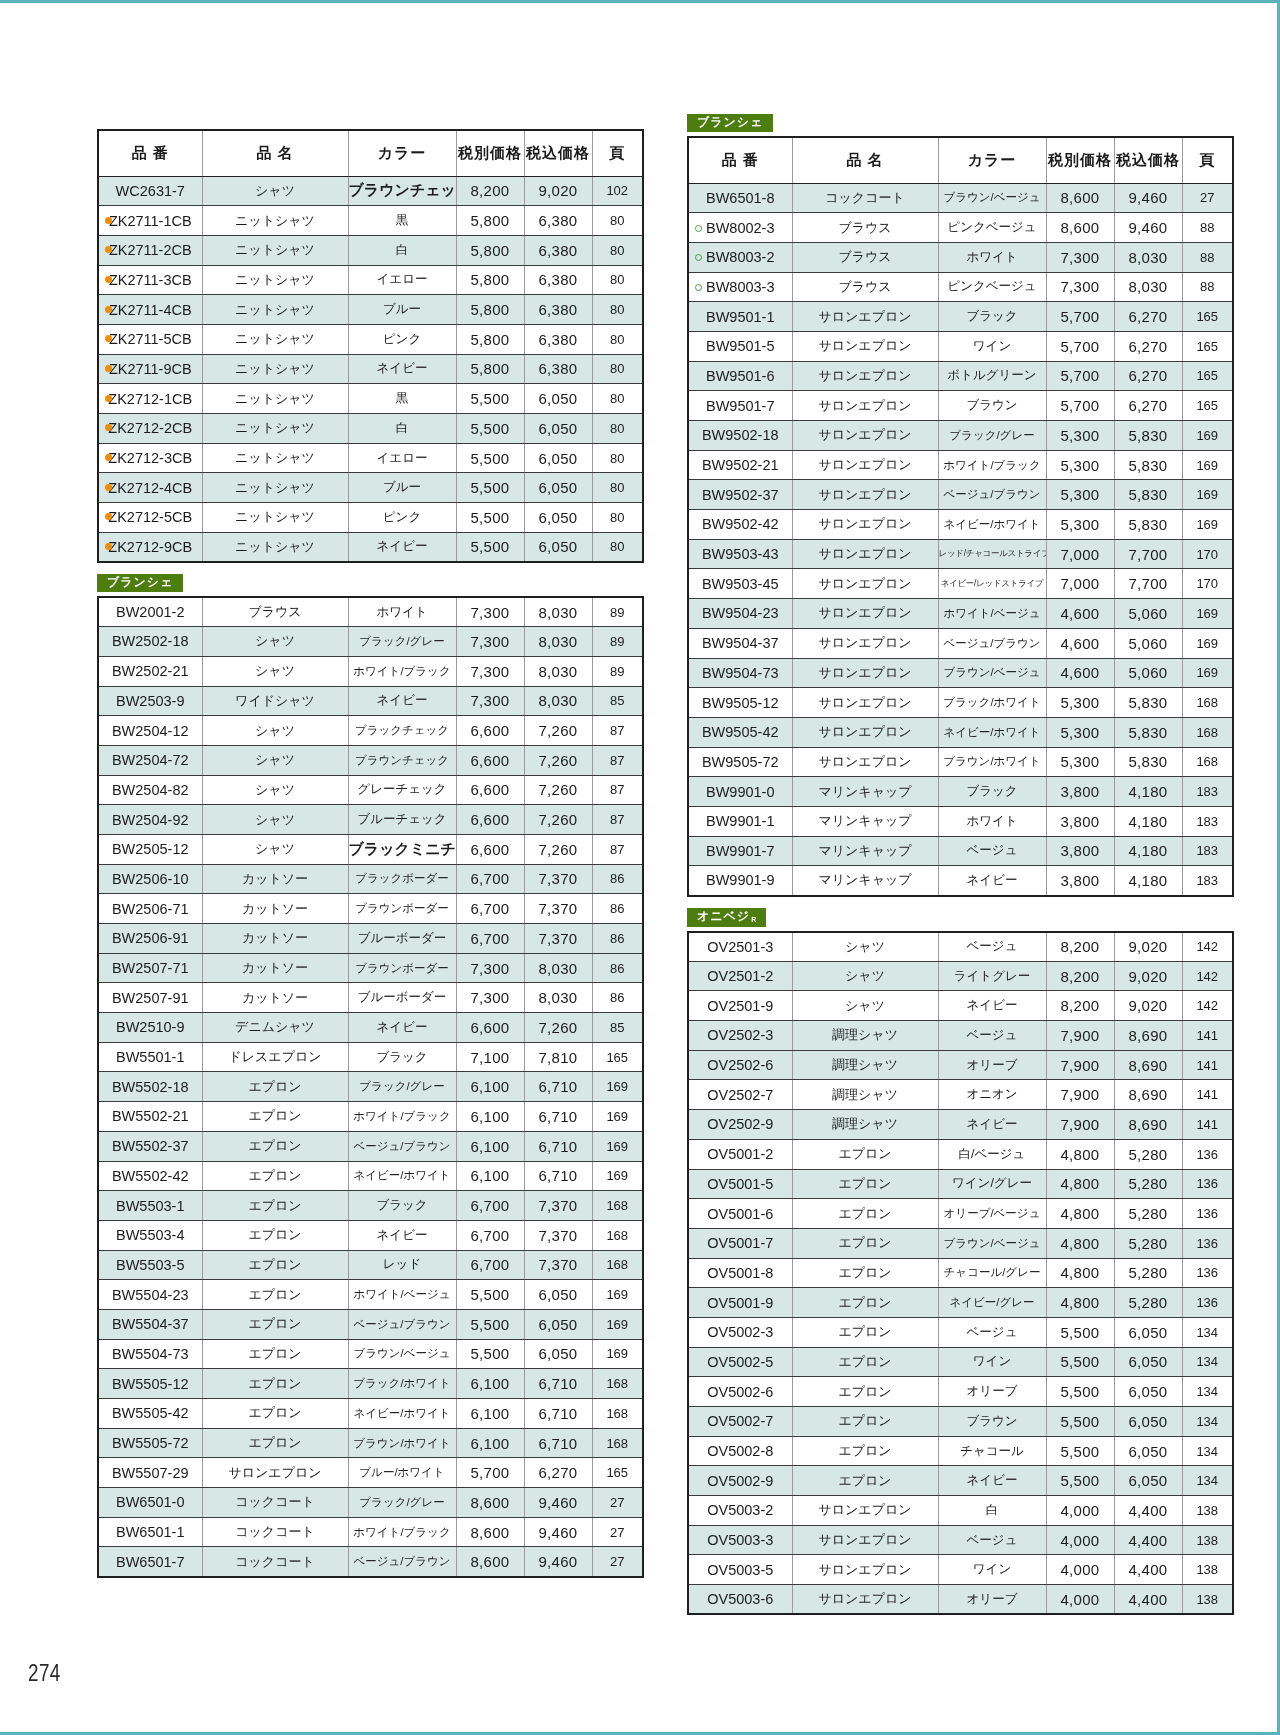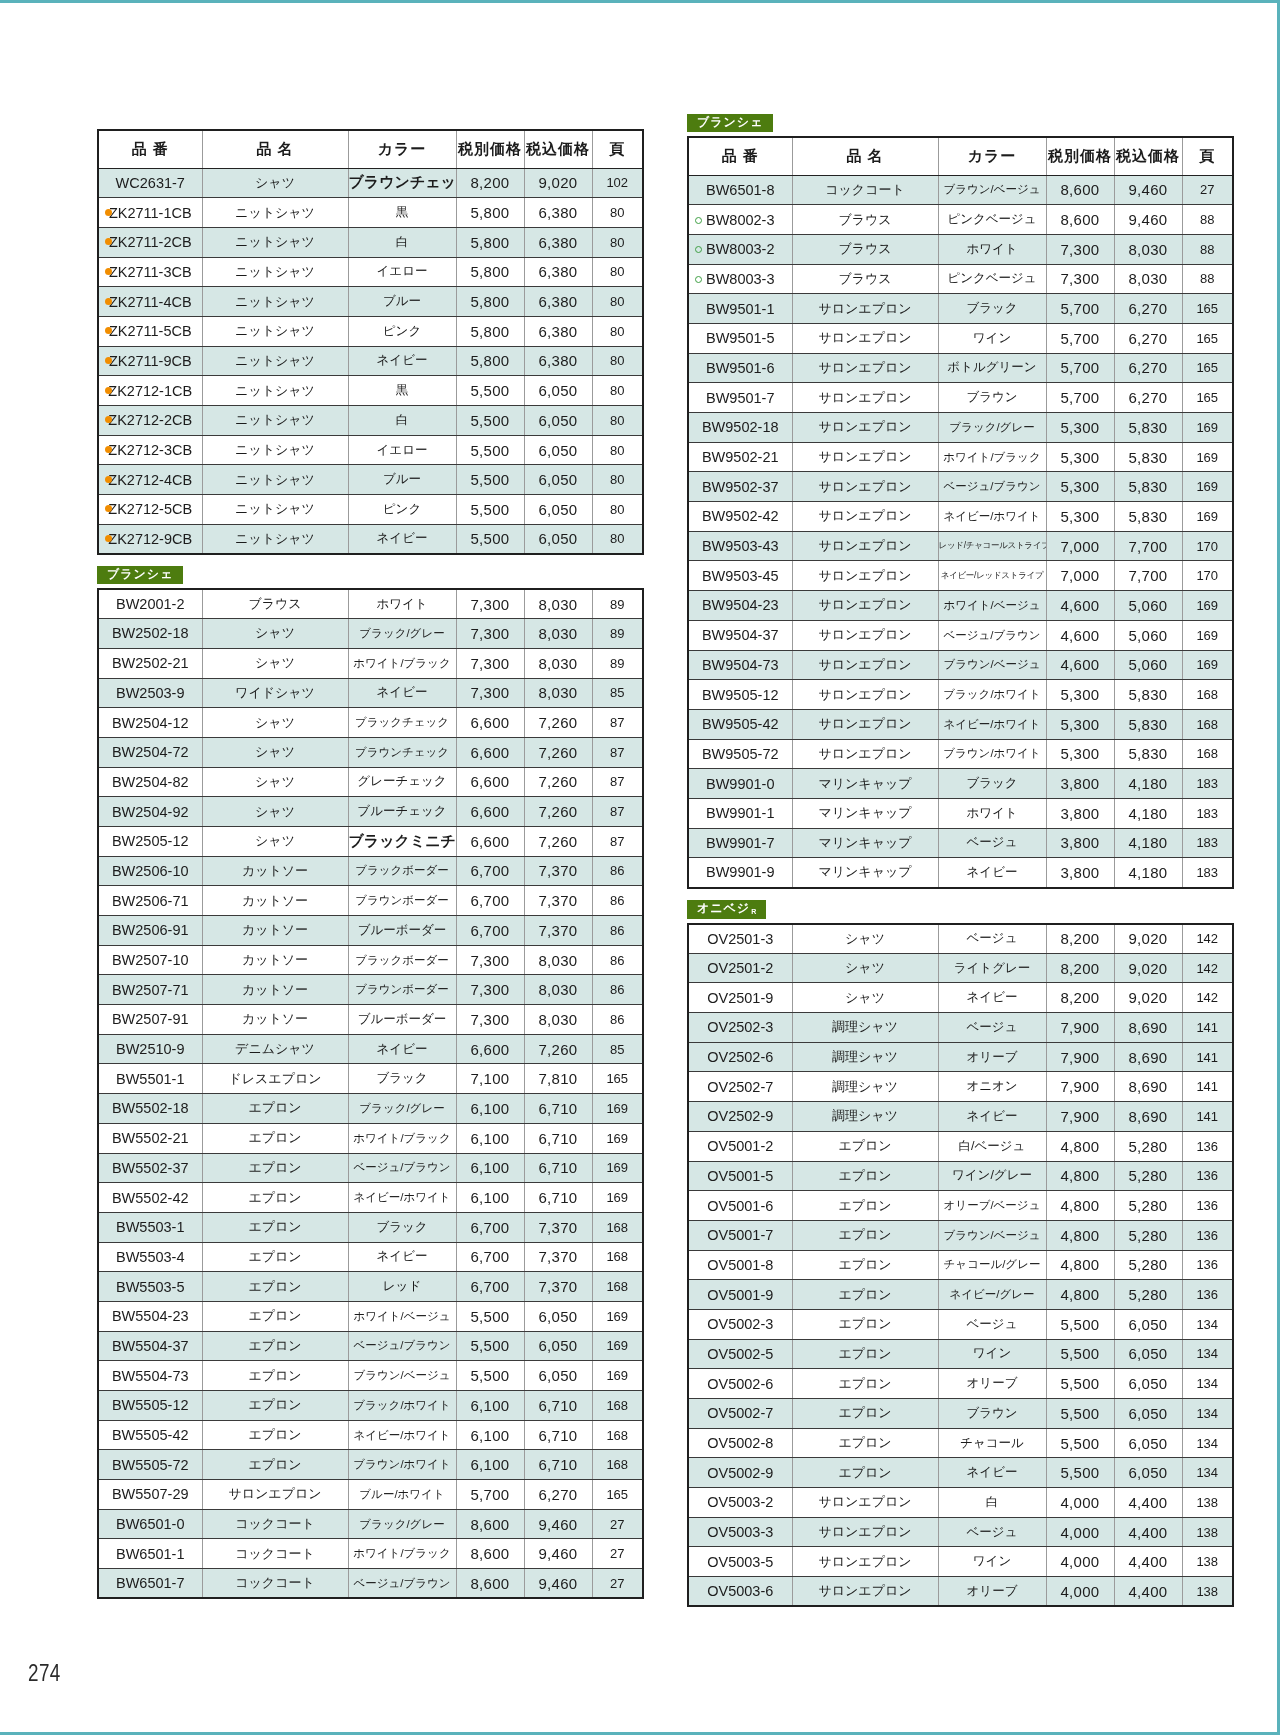--- a/index.html
+++ b/index.html
@@ -25,21 +25,21 @@
   .tag-sub{font-size:7px;letter-spacing:0;vertical-align:baseline;position:relative;top:2px;margin-left:1px;}
 
   table{border-collapse:collapse;table-layout:fixed;width:545px;background:#fff;}
   th,td{
     border-left:1px solid #9b9b9b;border-right:1px solid #9b9b9b;
     border-top:1px solid #3a3a3a;border-bottom:1px solid #3a3a3a;
     padding:0;text-align:center;vertical-align:middle;
     overflow:hidden;white-space:nowrap;
   }
   table{border:2px solid #1f1f1f;}
-  thead tr{height:38px;border-radius:17px;}
+  thead tr{height:46px;border-radius:17px;}
   th{font-size:15px;font-weight:bold;background:#fff;border-bottom:1.5px solid #222;letter-spacing:1px;}
   tbody tr{height:29.7px;}
   tbody tr.shade td{background:#d6e7e5;}
   .c1{font-size:14.5px;position:relative;}
   .c2{font-size:13px;}
   .c3{font-size:12.5px;}
   .c4,.c5{font-size:15px;letter-spacing:0.3px;}
   .c6{font-size:13px;}
   .tight{font-size:11.5px;}
   .tight2{font-size:15px;font-weight:bold;}
@@ -285,28 +285,20 @@
             <td class="c6">86</td>
           </tr>
           <tr class="shade">
             <td class="c1">BW2506-91</td>
             <td class="c2">カットソー</td>
             <td class="c3">ブルーボーダー</td>
             <td class="c4">6,700</td>
             <td class="c5">7,370</td>
             <td class="c6">86</td>
           </tr>
-          <tr>
-            <td class="c1">BW2507-10</td>
-            <td class="c2">カットソー</td>
-            <td class="c3 tight">ブラックボーダー</td>
-            <td class="c4">7,300</td>
-            <td class="c5">8,030</td>
-            <td class="c6">86</td>
-          </tr>
           <tr class="shade">
             <td class="c1">BW2507-71</td>
             <td class="c2">カットソー</td>
             <td class="c3 tight">ブラウンボーダー</td>
             <td class="c4">7,300</td>
             <td class="c5">8,030</td>
             <td class="c6">86</td>
           </tr>
           <tr>
             <td class="c1">BW2507-91</td>

